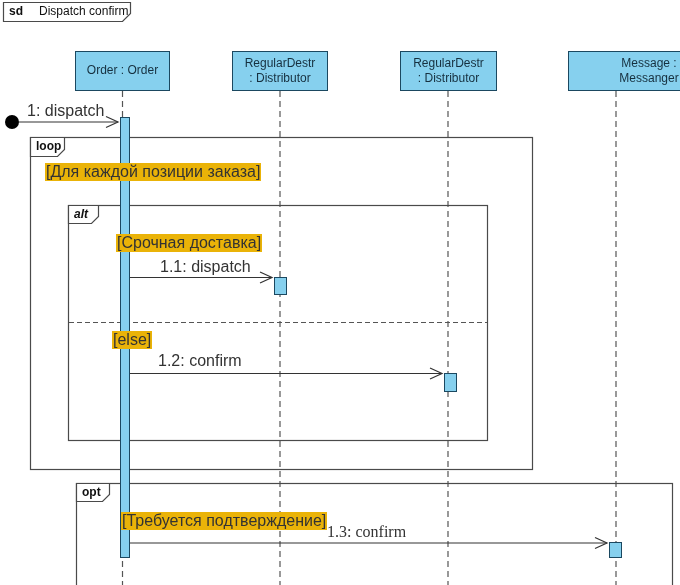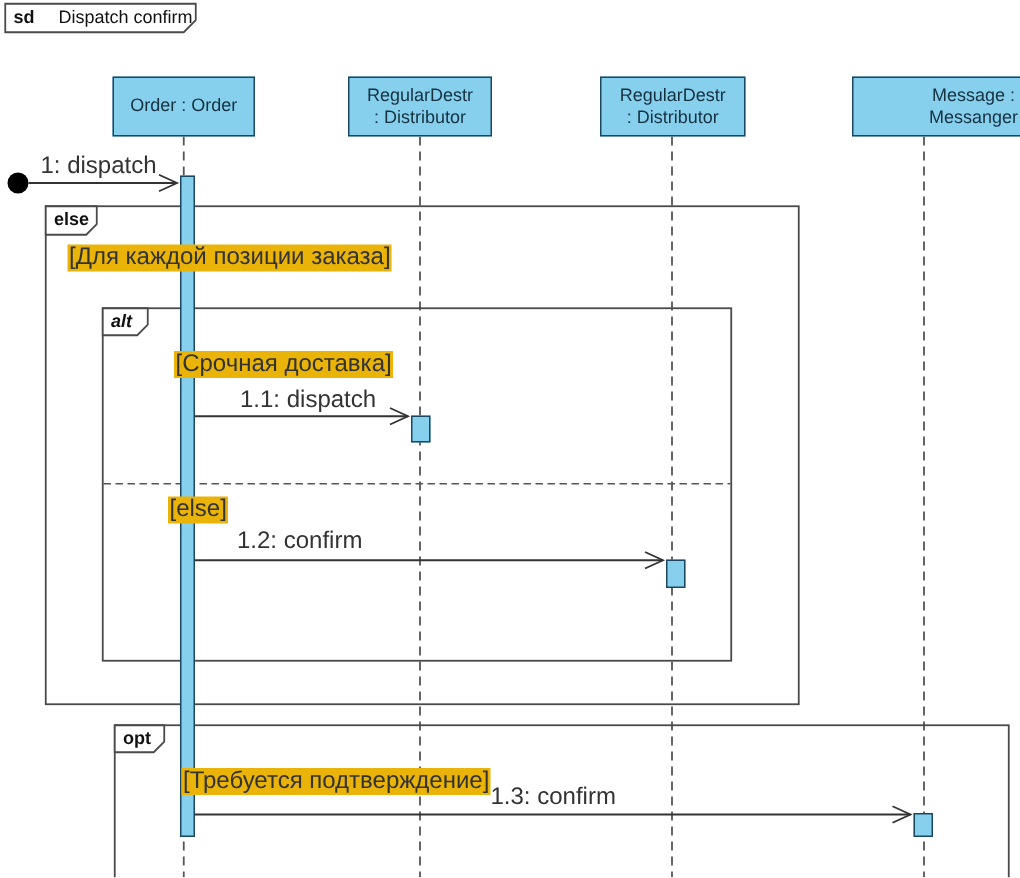--- a/index.html
+++ b/index.html
@@ -102,27 +102,27 @@
   <div class="head" style="left:568px;top:51px;width:114px;height:40px;padding-left:48px;">
     <span>Message :</span>
     <span>Messanger</span>
   </div>
 
   <div class="act" style="left:120px;top:117px;width:10px;height:441px;"></div>
   <div class="act" style="left:274px;top:277px;width:13px;height:18px;"></div>
   <div class="act" style="left:444px;top:373px;width:13px;height:19px;"></div>
   <div class="act" style="left:609px;top:542px;width:13px;height:16px;"></div>
 
-  <div class="label op" style="left:36px;top:139px;">else</div>
+  <div class="label op" style="left:36px;top:139px;">loop</div>
   <div class="label op" style="left:74px;top:207px;font-style:italic;">alt</div>
   <div class="label op" style="left:82px;top:485px;">opt</div>
 
   <div class="label guard" style="left:45px;top:163px;">[Для каждой позиции заказа]</div>
   <div class="label guard" style="left:116px;top:234px;">[Срочная доставка]</div>
   <div class="label guard" style="left:112px;top:331px;">[else]</div>
   <div class="label guard" style="left:121px;top:512px;">[Требуется подтверждение]</div>
 
   <div class="label" style="left:27px;top:102px;">1: dispatch</div>
   <div class="label" style="left:160px;top:258px;">1.1: dispatch</div>
   <div class="label" style="left:158px;top:352px;">1.2: confirm</div>
-  <div class="label" style="left:327px;top:523px;">1.3: confirm</div>
+  <div class="label" style="left:327px;top:523px;font-family:Liberation Serif, serif;">1.3: confirm</div>
 
 </div>
 
 </body></html>

